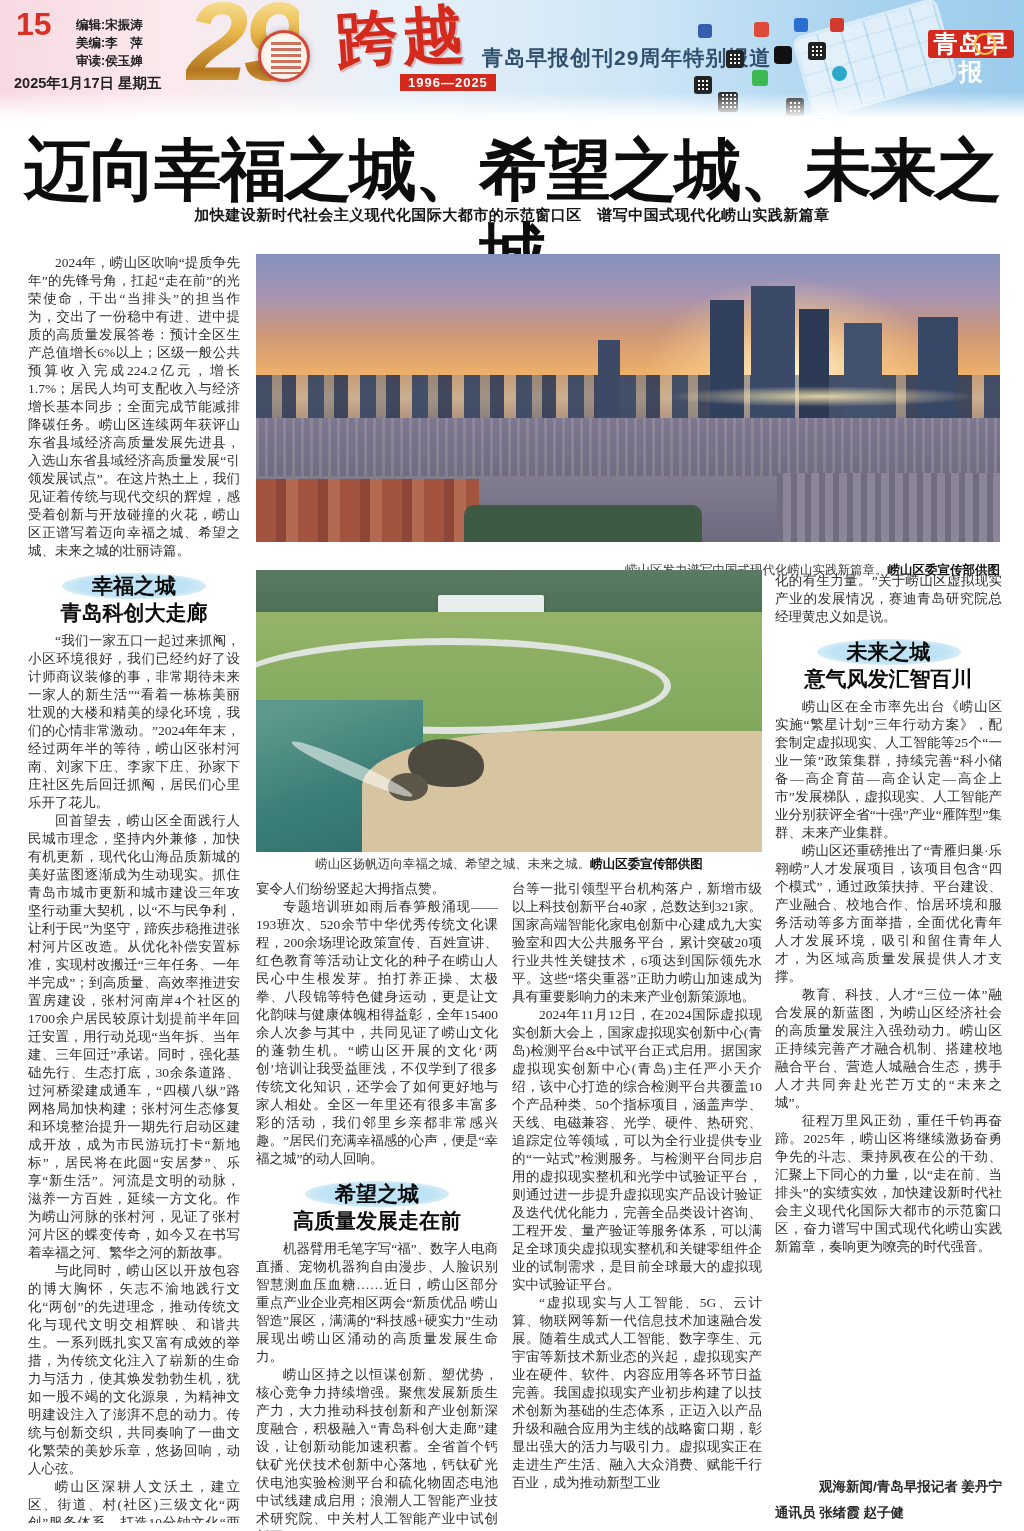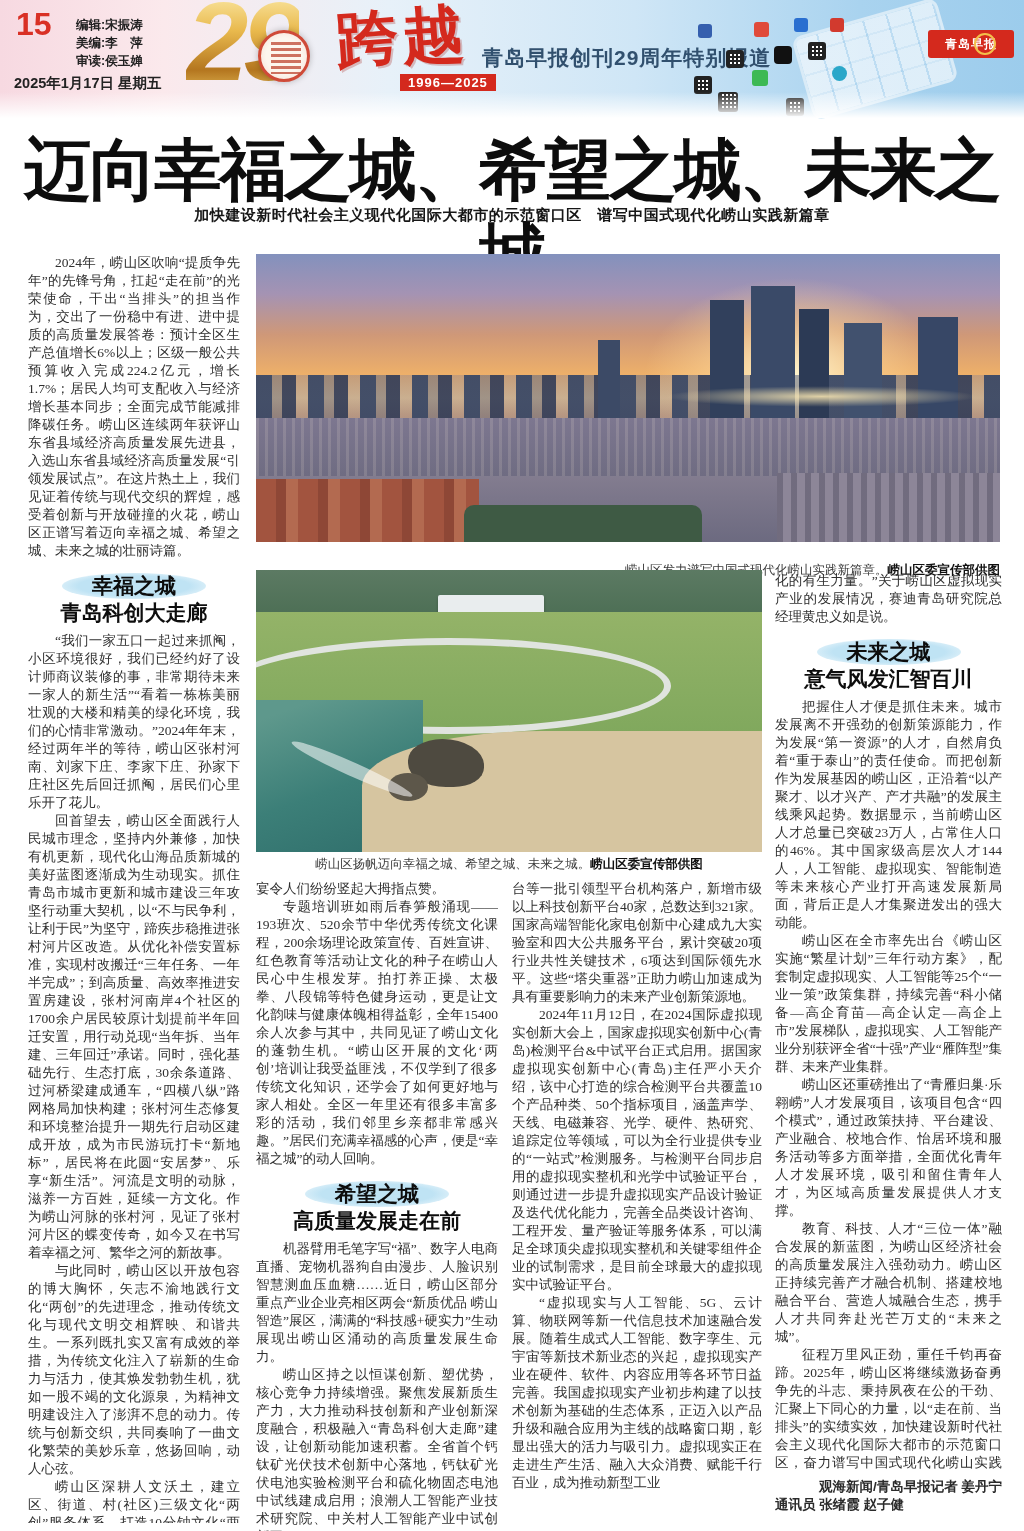--- a/index.html
+++ b/index.html
@@ -44,21 +44,21 @@
     border:3px solid #d9ebf7; border-radius:10px; transform:rotate(-16deg);
     background:repeating-linear-gradient(90deg,rgba(255,255,255,.45) 0 22px,rgba(180,215,240,.45) 22px 24px),
                repeating-linear-gradient(0deg,rgba(255,255,255,.35) 0 20px,rgba(180,215,240,.45) 20px 22px); }
   .icons { position:absolute; left:690px; top:6px; width:240px; height:104px; }
   .icons span { position:absolute; display:block; border-radius:3px; }
   .qr { background:#fff; border:2px solid #222;
     background-image:repeating-linear-gradient(90deg,#222 0 2px,transparent 2px 4px),
                      repeating-linear-gradient(0deg,#222 0 2px,transparent 2px 4px); }
   .masthead { position:absolute; right:10px; top:30px; width:86px; height:28px;
     background:#d4291d; border-radius:3px; color:#fff; text-align:center;
-    font-size:12px; font-weight:bold; line-height:28px; letter-spacing:1px;
+    font-size:24px; font-weight:bold; line-height:28px; letter-spacing:1px;
     font-family:"Liberation Sans",sans-serif; }
   .masthead em { position:absolute; left:46px; top:3px; width:22px; height:22px;
     border:2px solid #f3c04a; border-radius:50%; display:block; }
   
   .headline { position:absolute; left:12px; top:128px; width:1000px; text-align:center;
     font-family:"Liberation Sans",sans-serif; font-size:67px; font-weight:900;
     color:#0d0d0d; letter-spacing:-2px; line-height:1.25; }
   .subheadline { position:absolute; left:12px; top:206px; width:1000px; text-align:center;
     font-family:"Liberation Sans",sans-serif; font-size:15px; font-weight:bold;
     color:#161616; letter-spacing:.5px; }
@@ -127,21 +127,21 @@
   .blk-para.noindent { text-indent:0; }
   .blk-badge { width:max-content; margin:13px auto 5px;
     background:radial-gradient(ellipse at center,#bfe3f4 55%,rgba(191,227,244,0) 100%);
     padding:4px 30px; border-radius:50%;
     font-family:"Liberation Sans",sans-serif; font-size:21px; font-weight:bold; color:#0d0d0d; }
   .blk-subtitle { text-align:center; font-family:"Liberation Sans",sans-serif;
     font-size:21px; font-weight:bold; color:#0d0d0d; margin:2px 0 10px; text-indent:0; }
   #byline { left:775px; top:1478px; width:227px; height:50px; position:absolute;
     font-size:13.5px; line-height:18px; overflow:hidden; }
   .blk-bylineR { font-weight:bold; text-align:right; font-family:"Liberation Sans",sans-serif; }
-  .blk-bylineL { font-weight:bold; text-align:left; font-family:"Liberation Sans",sans-serif; }
+  .blk-bylineL { font-weight:bold; text-align:left; font-family:"Liberation Sans",sans-serif;margin-top:8px; }
 </style>
 </head>
 <body>
 
 <div id="page">
 
   <div id="hdr">
     <div class="pageno">15</div>
     <div class="editors">
       <div>编辑:宋振涛</div>
@@ -230,21 +230,20 @@
     </div>
   <div id="col3" class="col">
       <p class="blk-para noindent">台等一批引领型平台机构落户，新增市级以上科技创新平台40家，总数达到321家。国家高端智能化家电创新中心建成九大实验室和四大公共服务平台，累计突破20项行业共性关键技术，6项达到国际领先水平。这些“塔尖重器”正助力崂山加速成为具有重要影响力的未来产业创新策源地。</p>
       <p class="blk-para">2024年11月12日，在2024国际虚拟现实创新大会上，国家虚拟现实创新中心(青岛)检测平台&amp;中试平台正式启用。据国家虚拟现实创新中心(青岛)主任严小天介绍，该中心打造的综合检测平台共覆盖10个产品种类、50个指标项目，涵盖声学、天线、电磁兼容、光学、硬件、热研究、追踪定位等领域，可以为全行业提供专业的“一站式”检测服务。与检测平台同步启用的虚拟现实整机和光学中试验证平台，则通过进一步提升虚拟现实产品设计验证及迭代优化能力，完善全品类设计咨询、工程开发、量产验证等服务体系，可以满足全球顶尖虚拟现实整机和关键零组件企业的试制需求，是目前全球最大的虚拟现实中试验证平台。</p>
       <p class="blk-para">“虚拟现实与人工智能、5G、云计算、物联网等新一代信息技术加速融合发展。随着生成式人工智能、数字孪生、元宇宙等新技术新业态的兴起，虚拟现实产业在硬件、软件、内容应用等各环节日益完善。我国虚拟现实产业初步构建了以技术创新为基础的生态体系，正迈入以产品升级和融合应用为主线的战略窗口期，彰显出强大的活力与吸引力。虚拟现实正在走进生产生活、融入大众消费、赋能千行百业，成为推动新型工业</p>
     </div>
   <div id="col4" class="col">
       <p class="blk-para noindent">化的有生力量。”关于崂山区虚拟现实产业的发展情况，赛迪青岛研究院总经理黄忠义如是说。</p>
       <div class="blk-badge">未来之城</div>
       <div class="blk-subtitle">意气风发汇智百川</div>
-      <p class="blk-para">把握住人才便是抓住未来。城市发展离不开强劲的创新策源能力，作为发展“第一资源”的人才，自然肩负着“重于泰山”的责任使命。而把创新作为发展基因的崂山区，正沿着“以产聚才、以才兴产、产才共融”的发展主线乘风起势。数据显示，当前崂山区人才总量已突破23万人，占常住人口的46%。其中国家级高层次人才144人，人工智能、虚拟现实、智能制造等未来核心产业打开高速发展新局面，背后正是人才集聚迸发出的强大动能。</p>
       <p class="blk-para">崂山区在全市率先出台《崂山区实施“繁星计划”三年行动方案》，配套制定虚拟现实、人工智能等25个“一业一策”政策集群，持续完善“科小储备—高企育苗—高企认定—高企上市”发展梯队，虚拟现实、人工智能产业分别获评全省“十强”产业“雁阵型”集群、未来产业集群。</p>
       <p class="blk-para">崂山区还重磅推出了“青雁归巢·乐翱崂”人才发展项目，该项目包含“四个模式”，通过政策扶持、平台建设、产业融合、校地合作、怡居环境和服务活动等多方面举措，全面优化青年人才发展环境，吸引和留住青年人才，为区域高质量发展提供人才支撑。</p>
       <p class="blk-para">教育、科技、人才“三位一体”融合发展的新蓝图，为崂山区经济社会的高质量发展注入强劲动力。崂山区正持续完善产才融合机制、搭建校地融合平台、营造人城融合生态，携手人才共同奔赴光芒万丈的“未来之城”。</p>
       <p class="blk-para">征程万里风正劲，重任千钧再奋蹄。2025年，崂山区将继续激扬奋勇争先的斗志、秉持夙夜在公的干劲、汇聚上下同心的力量，以“走在前、当排头”的实绩实效，加快建设新时代社会主义现代化国际大都市的示范窗口区，奋力谱写中国式现代化崂山实践新篇章，奏响更为嘹亮的时代强音。</p>
     </div>
   <div id="byline">
       <div class="blk-bylineR">观海新闻/青岛早报记者 姜丹宁</div>
       <div class="blk-bylineL">通讯员 张绪霞 赵子健</div>
     </div>
 

